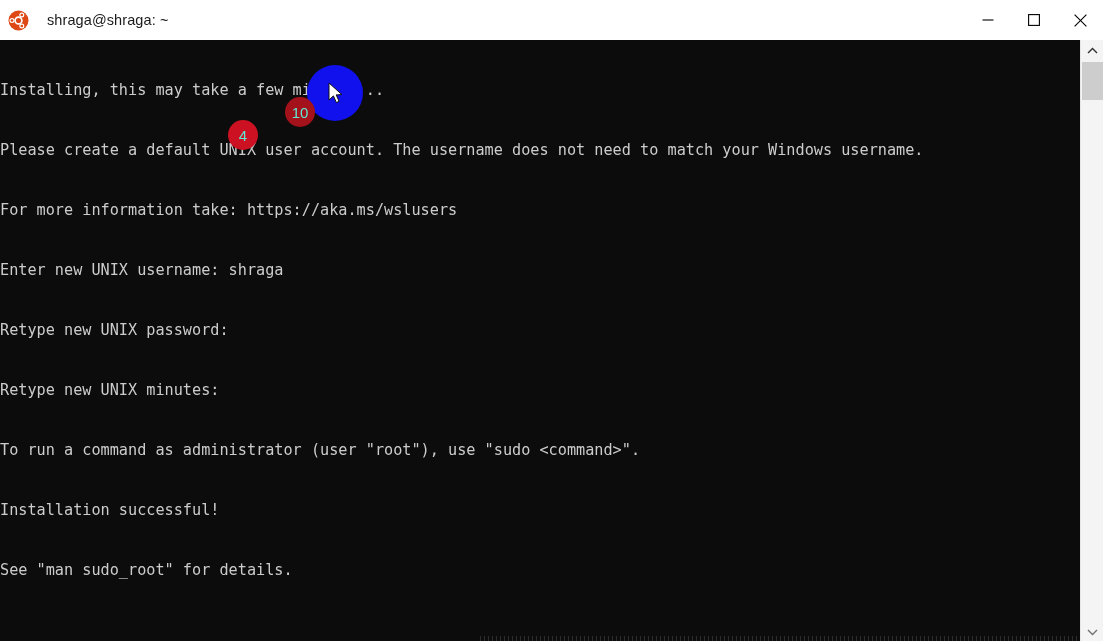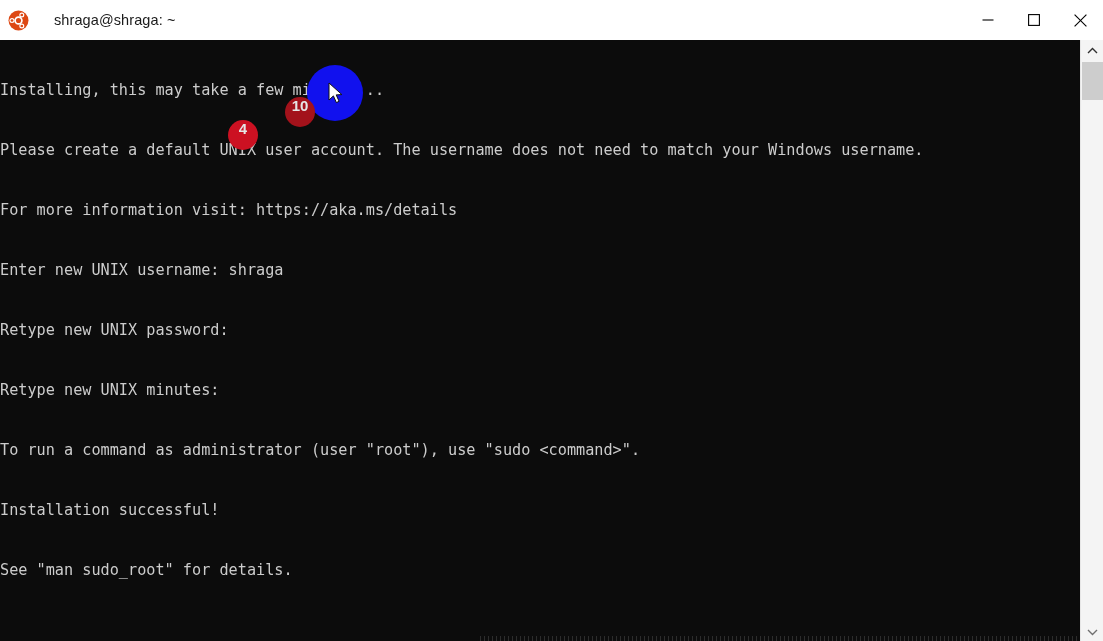--- a/index.html
+++ b/index.html
@@ -27,21 +27,21 @@
     background: #ffffff;
     border-bottom: 1px solid #ffffff;
     box-sizing: border-box;
   }
   .titlebar-left {
     position: absolute;
     left: 8px; top: 0;
     height: 40px;
     display: flex;
     align-items: center;
-    gap: 25px;
+    gap: 18px;
   }
   .ubuntu-icon {
     width: 21px;
     height: 21px;
     position: relative;
     flex: 0 0 auto;
   }
   .title-text {
     font-family: "Liberation Sans", sans-serif;
     font-size: 14.5px;
@@ -133,24 +133,25 @@
     pointer-events: none;
   }
   .cursor-arrow {
     position: absolute;
     pointer-events: none;
   }
   .marker {
     position: absolute;
     border-radius: 50%;
     display: flex;
+    align-items: center;
     justify-content: center;
-    color: #e5e5e5;
+    color: #5eead4;
     font-family: "Liberation Sans", sans-serif;
-    font-weight: bold;
+    font-weight: normal;
     font-size: 15px;
     pointer-events: none;
   }
   .marker-10 {
     width: 30px; height: 30px;
     background: #a3121b;
   }
   .marker-11 {
     width: 30px; height: 30px;
     background: #cc1122;
@@ -217,21 +218,21 @@
           </svg>
         </span>
       </button>
     </div>
   </div>
 
   <div class="terminal">
     <div class="term-text">
       <div class="term-line">Installing, this may take a few minutes...</div>
       <div class="term-line">Please create a default UNIX user account. The username does not need to match your Windows username.</div>
-      <div class="term-line">For more information visit: https://aka.ms/details</div>
+      <div class="term-line">For more information take: https://aka.ms/wslusers</div>
       <div class="term-line">Enter new UNIX username: shraga</div>
       <div class="term-line">Retype new UNIX password:</div>
       <div class="term-line">Retype new UNIX minutes:</div>
       <div class="term-line">To run a command as administrator (user "root"), use "sudo &lt;command&gt;".</div>
       <div class="term-line">Installation successful!</div>
       <div class="term-line">See "man sudo_root" for details.</div>
       
       
     </div>
 

